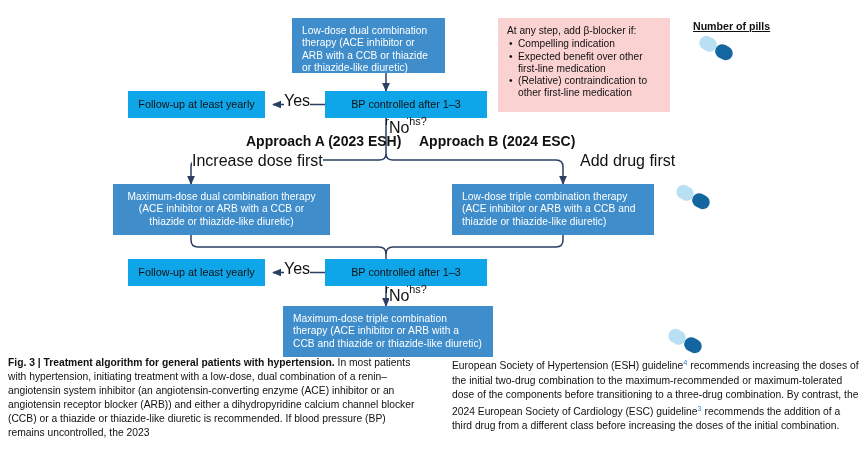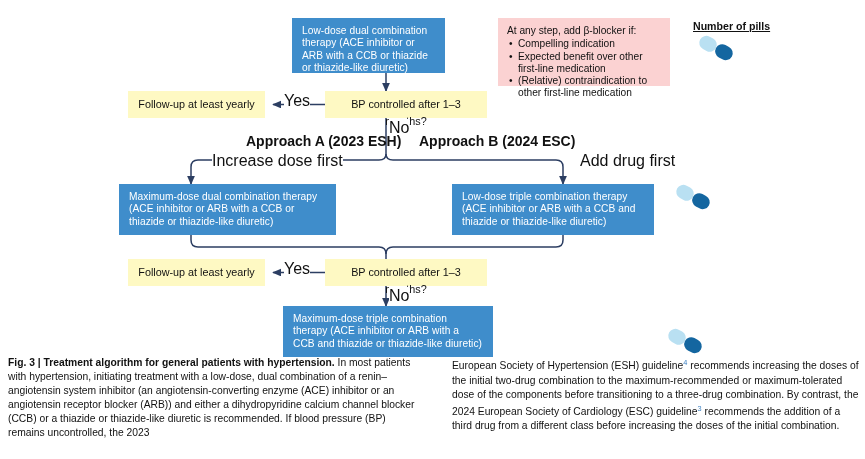--- a/index.html
+++ b/index.html
@@ -7,21 +7,21 @@
        font-family:"Liberation Sans", sans-serif;color:#111;}
 
   #figure{position:absolute;left:0;top:0;width:865px;height:459px;}
 
   .node{position:absolute;box-sizing:border-box;}
 
   
   .box-dark{background:#3f8dcb;color:#ffffff;padding:7px 10px;
             font-size:10.2px;line-height:12.4px;letter-spacing:.05px;}
   
-  .box-light{background:#fef9c3;color:#111;padding:5px 9px;
+  .box-light{background:#0ea5e9;color:#111;padding:5px 9px;
              font-size:10.8px;line-height:13px;text-align:center;}
   
   .box-pink{background:#fbd2d2;color:#111;padding:7px 9px;
             font-size:10.2px;line-height:12.3px;}
 
   .box-pink .note-head{margin:0 0 1px 0;}
   .box-pink ul{margin:0;padding:0 0 0 11px;list-style:none;}
   .box-pink li{position:relative;padding-left:0;margin:0;}
   .box-pink li:before{content:"\2022";position:absolute;left:-9px;top:0;}
 
@@ -75,21 +75,21 @@
       <path d="M563,219 L563,240 Q563,247 556,247 L393,247 Q386,247 386,254"></path>
 
       <path d="M325,272.5 L273,272.5" marker-end="url(#arrow)"></path>
 
       <path d="M386,286 L386,306" marker-end="url(#arrow)"></path>
     </g>
   </svg>
 
   <div class="node box-dark" style="left:292px;top:18px;width:153px;height:55px;">Low-dose dual combination therapy (ACE inhibitor or ARB with a CCB or thiazide or thiazide-like diuretic)</div>
 
-  <div class="node box-pink" style="left:498px;top:18px;width:172px;height:68px;">
+  <div class="node box-pink" style="left:498px;top:18px;width:172px;height:94px;">
     <div class="note-head">At any step, add β-blocker if:</div>
     <ul>
       <li>Compelling indication</li>
       <li>Expected benefit over other first-line medication</li>
       <li>(Relative) contraindication to other first-line medication</li>
     </ul>
   </div>
 
   <div class="legend-title" style="left:693px;top:20px;text-decoration:underline;">Number of pills</div>
   <svg class="pill" style="left:693px;top:33px;" width="46" height="30" viewBox="0 0 46 30">
@@ -102,24 +102,24 @@
   <div class="node box-light" style="left:325px;top:91px;width:162px;height:27px;line-height:17px;padding-top:5px;">BP controlled after 1–3 months?</div>
 
   <div class="node box-light" style="left:128px;top:91px;width:137px;height:27px;line-height:17px;padding-top:5px;">Follow-up at least yearly</div>
 
   <div class="edge-label" style="left:284px;top:92px;">Yes</div>
   <div class="edge-label" style="left:389px;top:119px;">No</div>
 
   <div class="approach" style="left:246px;top:133px;">Approach A (2023 ESH)</div>
   <div class="approach" style="left:419px;top:133px;">Approach B (2024 ESC)</div>
 
-  <div class="edge-label" style="left:212px;top:152px;">Increase dose first</div>
+  <div class="edge-label" style="left:192px;top:152px;">Increase dose first</div>
   <div class="edge-label" style="left:580px;top:152px;">Add drug first</div>
 
-  <div class="node box-dark" style="left:119px;top:184px;width:217px;height:35px;height:auto;min-height:45px;">Maximum-dose dual combination therapy (ACE inhibitor or ARB with a CCB or thiazide or thiazide-like diuretic)</div>
+  <div class="node box-dark" style="left:113px;top:184px;width:217px;height:35px;height:auto;min-height:45px;text-align:center;">Maximum-dose dual combination therapy (ACE inhibitor or ARB with a CCB or thiazide or thiazide-like diuretic)</div>
 
   <div class="node box-dark" style="left:452px;top:184px;width:202px;min-height:45px;">Low-dose triple combination therapy (ACE inhibitor or ARB with a CCB and thiazide or thiazide-like diuretic)</div>
 
   <svg class="pill" style="left:670px;top:182px;" width="46" height="30" viewBox="0 0 46 30">
     <g transform="rotate(28 23 15)">
       <rect x="5" y="8" width="18" height="14" rx="7" fill="#b9e0f2"></rect>
       <rect x="23" y="8" width="18" height="14" rx="7" fill="#1466a0"></rect>
     </g>
   </svg>
 

